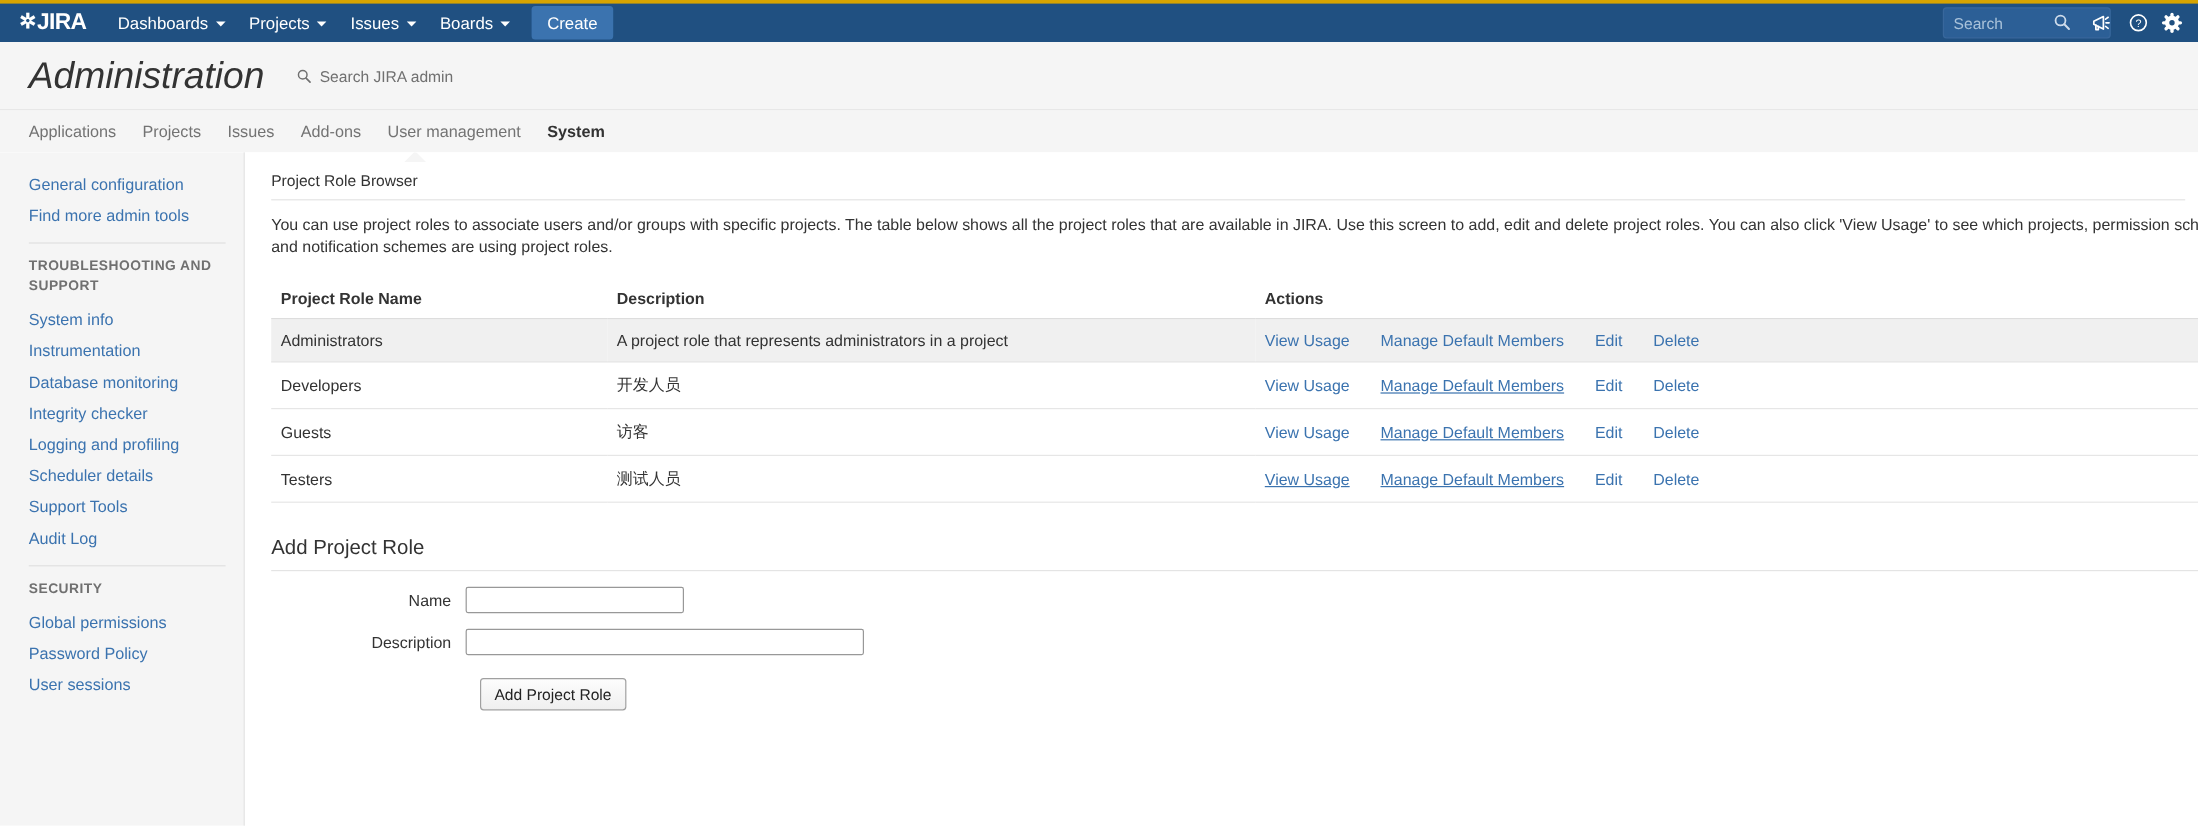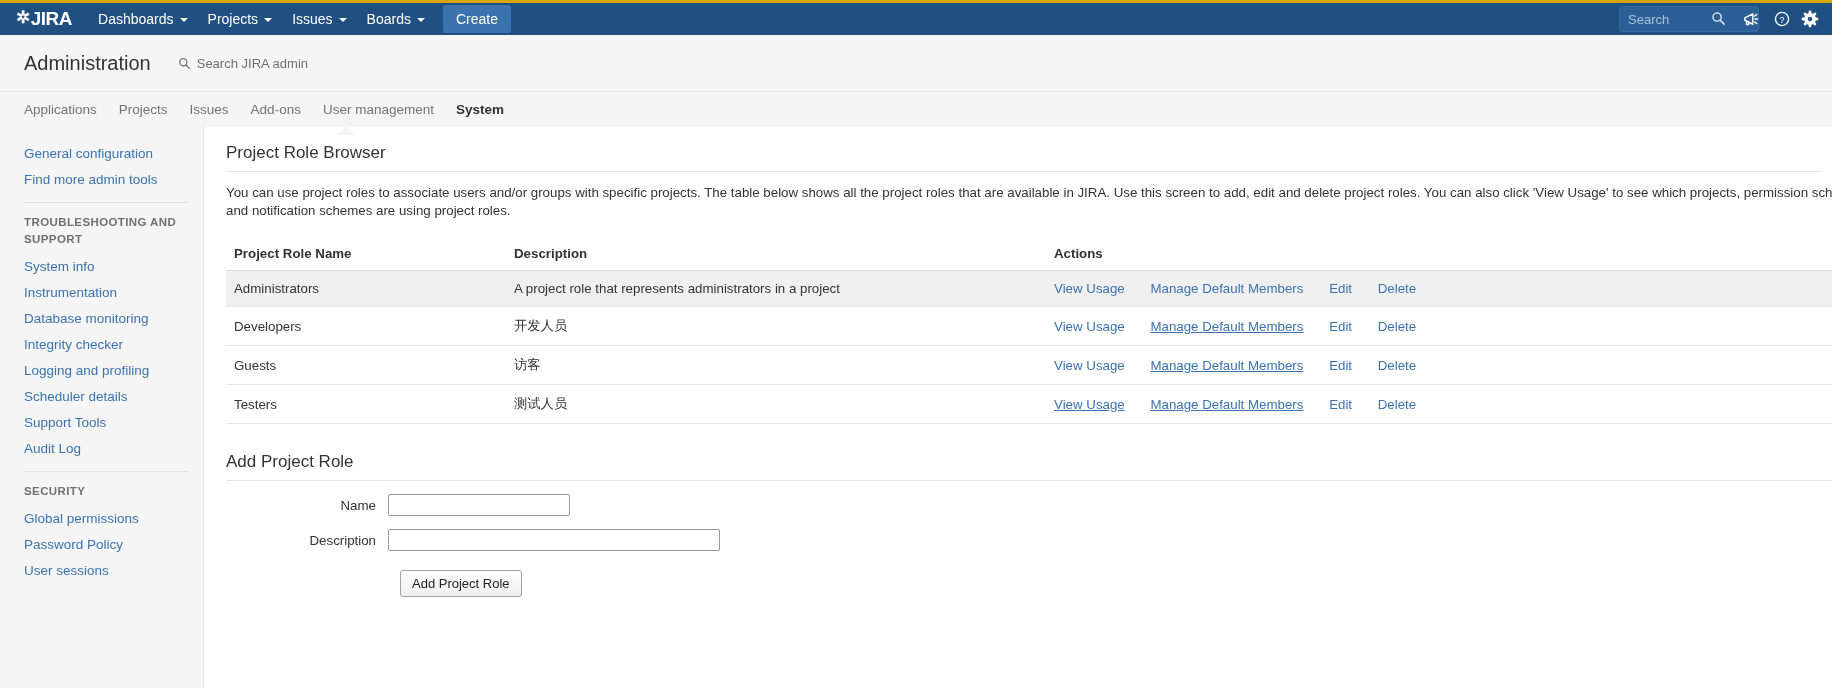--- a/index.html
+++ b/index.html
@@ -94,23 +94,24 @@
   
   #adminhead {
     height: 57px;
     background: #f5f5f5;
     display: flex;
     align-items: center;
     padding-left: 24px;
     border-bottom: 1px solid #e4e4e4;
   }
   #admin-title {
-    font-size: 20px;
+    font-size: 31px;
     color: #333;
     font-weight: normal;
+    font-style: italic;
   }
   #admin-search {
     margin-left: 27px;
     display: flex; align-items: center;
     color: #707070;
     font-size: 13px;
     cursor: text;
   }
   #admin-search svg { margin-right: 6px; }
 
@@ -186,21 +187,21 @@
   #content-caret {
     position: absolute;
     left: 133px; top: -1px;
     width: 0; height: 0;
     border-left: 9px solid transparent;
     border-right: 9px solid transparent;
     border-bottom: 9px solid #f5f5f5;
   }
 
   h2.section {
-    font-size: 17px;
+    font-size: 13px;
     font-weight: normal;
     color: #333;
     margin: 0 11px 0 0;
     padding: 0 0 8px 0;
     border-bottom: 1px solid #e4e4e4;
   }
   #desc {
     font-size: 13.3px;
     color: #333;
     line-height: 18px;

